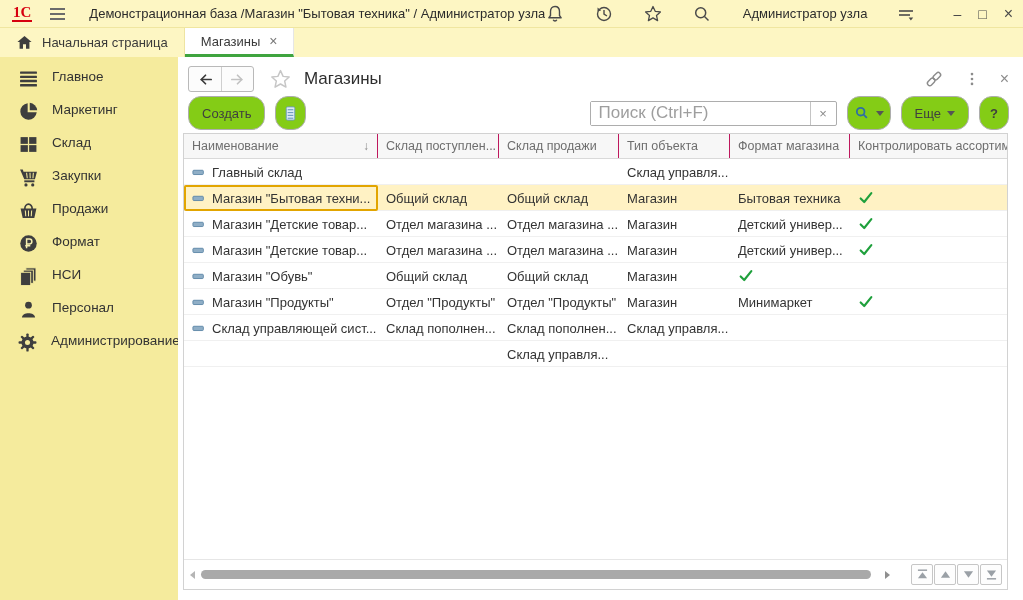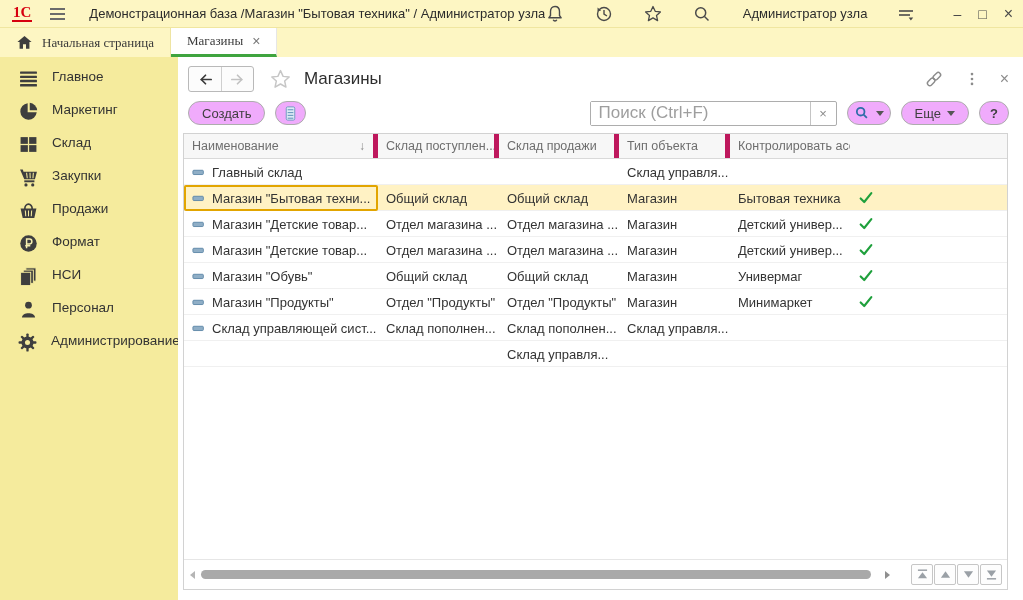--- a/index.html
+++ b/index.html
@@ -14,21 +14,21 @@
   .wtitle { margin-left:24px; color:#2c2c2c; white-space:nowrap; overflow:hidden; }
   .top-right { margin-left:auto; display:flex; align-items:center; gap:29px; }
   .tb-ico { display:inline-flex; align-items:center; cursor:pointer; }
   .user { color:#2c2c2c; margin-left:2px; cursor:pointer; white-space:nowrap; }
   .winctl { display:flex; align-items:center; gap:17px; margin-left:8px; color:#4a4a4a; font-size:14px; }
   .winctl span { cursor:pointer; line-height:1; }
 
   
   .tabbar { height:29px; background:#fdf6c3; display:flex; align-items:stretch; }
   .tab { display:flex; align-items:center; gap:9px; padding:0 16px; cursor:pointer; border-right:1px solid #eee4a2; }
-  .tab .tlabel { white-space:nowrap;font-family:Liberation Serif, serif; }
+  .tab .tlabel { white-space:nowrap; }
   .tab.active { background:#fff; border-bottom:3px solid #3fa43f; border-right:1px solid #e6e6e6; padding-bottom:0; }
   .tab-close { color:#777; font-size:14px; cursor:pointer; line-height:1; }
 
   
   .main { display:flex; height:543px; }
   .sidebar { width:178px; background:#f5eb9d; padding-top:12px; flex:none; }
   .sb-item { display:flex; align-items:flex-start; gap:14px; height:33px; padding-left:18px; cursor:pointer; }
   .sb-ico { width:20px; display:inline-flex; justify-content:center; }
   .sb-label { font-size:13.5px; color:#333; white-space:nowrap; }
 
@@ -40,35 +40,35 @@
   .btn-group .nav-btn { width:32px; height:24px; display:flex; align-items:center; justify-content:center; cursor:pointer; }
   .btn-group .nav-btn + .nav-btn { border-left:1px solid #cfcfcf; }
   .fav-star { margin-left:15px; display:inline-flex; cursor:pointer; }
   .form-title { font-size:17px; font-weight:normal; color:#2e2e2e; margin-left:12px; white-space:nowrap; }
   .nav-right { margin-left:auto; display:flex; align-items:center; gap:20px; }
   .nav-right .tb-ico { color:#8c8c8c; }
   .form-close { color:#8c8c8c; font-size:16px; cursor:pointer; line-height:1; }
 
   
   .cmd-row { display:flex; align-items:center; padding:7px 14px 0 10px; height:33px; }
-  .btn { height:24px; background:#f0abfc; border:1px solid #adadad; border-radius:13px; color:#3f3f3f; font-size:13px; padding:0 13px; cursor:pointer; display:inline-flex; align-items:center; justify-content:center; gap:6px; font-family:inherit; }
+  .btn { height:34px; background:#84cc16; border:1px solid #adadad; border-radius:13px; color:#3f3f3f; font-size:13px; padding:0 13px; cursor:pointer; display:inline-flex; align-items:center; justify-content:center; gap:6px; font-family:inherit; }
   .btn.ico-btn { padding:0 6px; }
   .caret { width:0; height:0; border-left:4px solid transparent; border-right:4px solid transparent; border-top:5px solid #555; display:inline-block; }
   .cmd-spacer { flex:1; }
   .search-wrap { display:flex; align-items:stretch; border:1px solid #adadad; border-radius:2px; height:25px; width:247px; background:#fff; margin-right:10px; }
   .search-wrap input { flex:1; border:none; outline:none; padding:0 8px; font-size:17px; font-family:inherit; color:#333; min-width:0; }
   .search-wrap input::placeholder { color:#9e9e9e; }
   .search-clear { width:26px; border-left:1px solid #c4c4c4; display:flex; align-items:center; justify-content:center; color:#8a8a8a; font-size:13px; cursor:pointer; }
   .cmd-row .gap { width:10px; flex:none; }
   .help-btn { font-weight:bold; width:30px; padding:0; }
 
   
   .table { margin:7px 0 0 5px; width:825px; height:457px; border:1px solid #d2d2d2; display:flex; flex-direction:column; background:#fff; }
   .thead { display:grid; grid-template-columns:194px 121px 120px 111px 120px 1fr; background:#f7f7f7; border-bottom:1px solid #d9d9d9; flex:none; }
-  .th { padding:5px 8px; color:#6e6e6e; font-size:12.5px; white-space:nowrap; overflow:hidden; border-right:5px solid #be185d; display:flex; justify-content:space-between; align-items:center; cursor:pointer; }
+  .th { padding:5px 8px; color:#6e6e6e; font-size:12.5px; white-space:nowrap; overflow:hidden; border-right:1px solid #be185d; display:flex; justify-content:space-between; align-items:center; cursor:pointer; }
   .th:last-child { border-right:none; }
   .sort { color:#8a8a8a; font-size:12px; margin-left:4px; }
   .tbody { flex:1; overflow:hidden; }
   .tr { display:grid; grid-template-columns:194px 121px 120px 111px 120px 1fr; height:26px; border-bottom:1px solid #f0f0f0; align-items:center; cursor:pointer; }
   .tr.selected { background:#fff2c4; }
   .td { padding:0 8px; white-space:nowrap; overflow:hidden; color:#333; height:26px; display:flex; align-items:center; }
   .td.name { gap:7px; }
   .tr.selected .td.name { box-shadow:inset 0 0 0 2px #e2a500; border-radius:2px; }
   .row-ico { display:inline-flex; flex:none; }
 
@@ -347,20 +347,23 @@
           <div class="th">
             <span>Склад поступлен...</span>
           </div>
           <div class="th">
             <span>Склад продажи</span>
           </div>
           <div class="th">
             <span>Тип объекта</span>
           </div>
           <div class="th">
+            <span>Формат магазина</span>
+          </div>
+          <div class="th">
             <span>Контролировать ассортиме</span>
           </div>
         </div>
       <div class="tbody" id="tbody">
           <div class="tr">
             <div class="td name">
               <span class="row-ico">
                 <svg viewBox="0 0 14 14" width="13" height="13">
                   <rect x="1" y="4.6" width="11.2" height="4.6" rx="1" fill="#8fAec6" stroke="#5e87a8" stroke-width="1"></rect>
                 </svg>
@@ -441,21 +444,20 @@
               <span class="row-ico">
                 <svg viewBox="0 0 14 14" width="13" height="13">
                   <rect x="1" y="4.6" width="11.2" height="4.6" rx="1" fill="#8fAec6" stroke="#5e87a8" stroke-width="1"></rect>
                 </svg>
               </span>
               <span>Магазин "Обувь"</span>
             </div>
             <div class="td">Общий склад</div>
             <div class="td">Общий склад</div>
             <div class="td">Магазин</div>
-            <div class="td">Универмаг</div>
             <div class="td">
               <span style="display:inline-flex;">
                 <svg viewBox="0 0 18 18" width="16" height="16" fill="none" stroke="#1fa03c" stroke-width="2.4" stroke-linecap="round" stroke-linejoin="round">
                   <path d="M3,9.5 L7,13.5 L15,3.5"></path>
                 </svg>
               </span>
             </div>
           </div>
           <div class="tr">
             <div class="td name">

